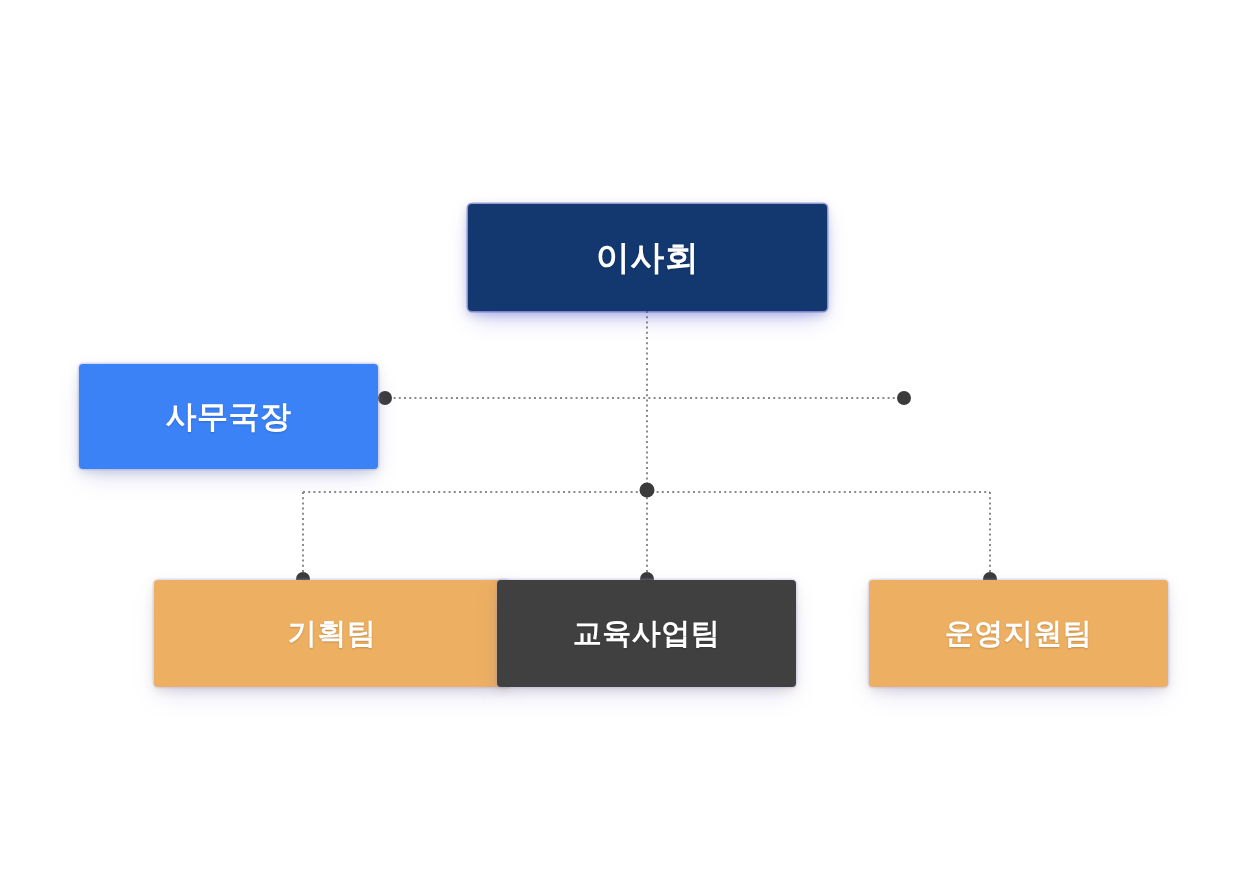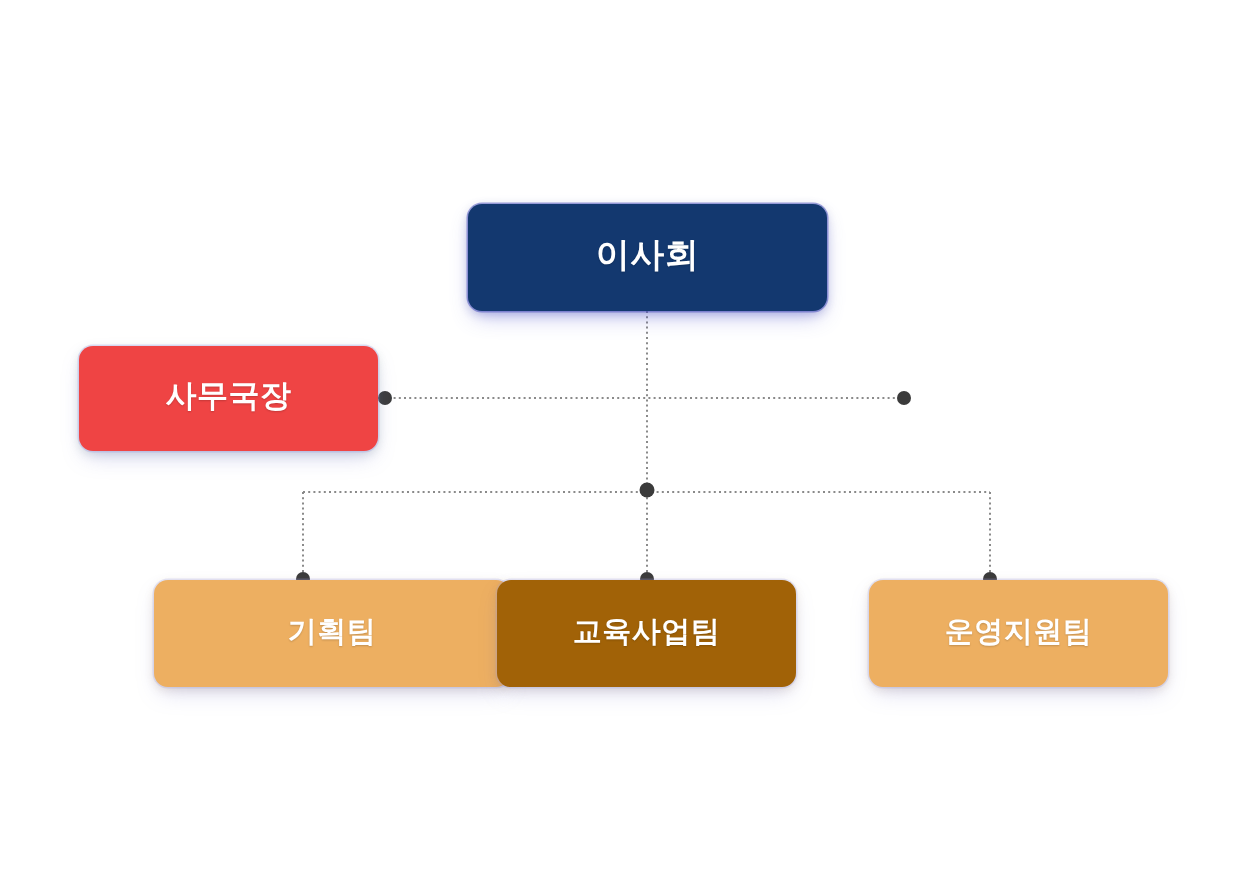--- a/index.html
+++ b/index.html
@@ -42,23 +42,22 @@
     height: 891px;
     z-index: 2;
   }
 
   .node {
     position: absolute;
     display: flex;
     align-items: center;
     justify-content: center;
     box-sizing: border-box;
-    border-radius: 14px;
+    border-radius: 4px;
     text-align: center;
-    font-family: Liberation Mono, monospace;
   }
 
   .node-label {
     color: #ffffff;
     font-weight: 700;
     letter-spacing: 0.5px;
     line-height: 1.1;
     white-space: nowrap;
     text-shadow: 0 1px 2px rgba(0,0,0,0.18);
   }
@@ -133,30 +132,30 @@
         <circle cx="990" cy="579" r="7" class="conn-dot"></circle>
       </g>
   </svg>
 
   <div id="node-layer">
 
     <div class="node node--root" style="left: 468px; top: 204px; width: 359px; height: 107px; background: rgb(19, 56, 111);">
       <span class="node-label">이사회</span>
     </div>
 
-    <div class="node node--officer" style="left: 79px; top: 346px; width: 299px; height: 105px; background: #ef4444;">
+    <div class="node node--officer" style="left: 79px; top: 364px; width: 299px; height: 105px; background: #3b82f6;">
       <span class="node-label">사무국장</span>
     </div>
 
 
     <div class="node node--team" style="left: 154px; top: 580px; width: 356px; height: 107px; background: rgb(237, 175, 97); justify-content: center;">
       <span class="node-label">기획팀</span>
     </div>
 
-    <div class="node node--team" style="left: 497px; top: 580px; width: 299px; height: 107px; background: #a16207;">
+    <div class="node node--team" style="left: 497px; top: 580px; width: 299px; height: 107px; background: #404040;">
       <span class="node-label">교육사업팀</span>
     </div>
 
     <div class="node node--team" style="left: 841px; top: 580px; width: 299px; height: 107px; background: rgb(237, 175, 97); margin-left: 28px;">
       <span class="node-label">운영지원팀</span>
     </div>
 
   </div>
 </div>
 

